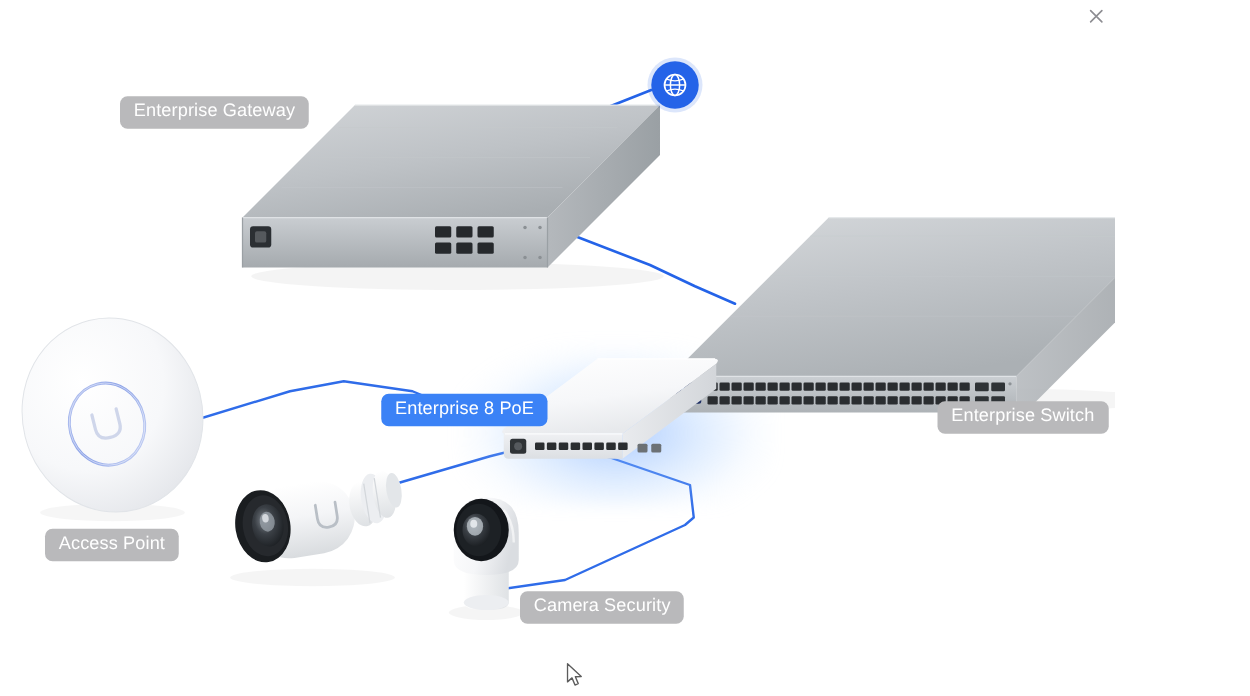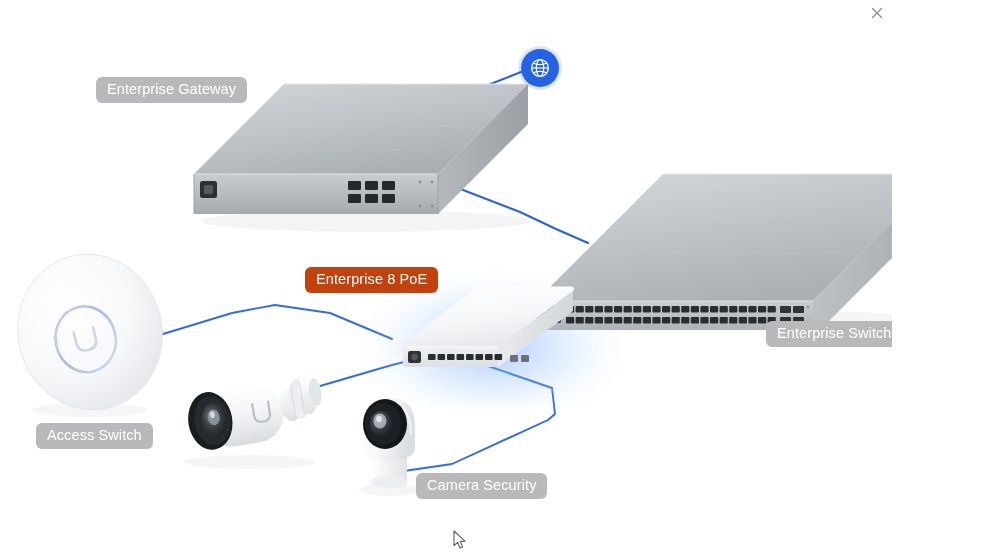--- a/index.html
+++ b/index.html
@@ -56,21 +56,21 @@
     font-size: 14.5px;
     line-height: 1;
     font-weight: 500;
     color: #ffffff;
     white-space: nowrap;
     letter-spacing: .1px;
     cursor: pointer;
     user-select: none;
   }
   .label.grey   { background: #b9b9bb; }
-  .label.accent { background: #c2410c; }
+  .label.accent { background: #3b82f6; margin-top: 48px; }
 
   
   #globe {
     position: absolute;
     z-index: 45;
     width: 38px;
     height: 38px;
     border-radius: 50%;
     background: #2463e8;
     box-shadow: 0 0 0 3px rgba(36,99,232,.16);
@@ -454,25 +454,25 @@
       <ellipse cx="44" cy="36" rx="11" ry="13" fill="url(#turLens)"></ellipse>
       <ellipse cx="43" cy="33" rx="6.5" ry="7.5" fill="#b9c0c7" opacity=".8"></ellipse>
       <ellipse cx="42" cy="31" rx="2.8" ry="3.2" fill="#e8ebee" opacity=".9"></ellipse>
 
       <path d="M 66 20 Q 74 30 74 46" fill="none" stroke="#ffffff" stroke-width="2" opacity=".6"></path>
     </svg>
   </div>
 
   <div class="label grey" style="left:96px; top:77px;">Enterprise Gateway</div>
 
-  <div class="label grey" style="left:766px; top:321px;">Enterprise Switch</div>
+  <div class="label grey" style="left:750px; top:321px;">Enterprise Switch</div>
 
   <div class="label accent" style="left:305px; top:267px;">Enterprise 8 PoE</div>
 
-  <div class="label grey" style="left:36px; top:423px;">Access Switch</div>
+  <div class="label grey" style="left:36px; top:423px;">Access Point</div>
 
   <div class="label grey" style="left:416px; top:473px;">Camera Security</div>
 
   <div id="cursor" style="left:453px; top:530px;">
     <svg width="14" height="20" viewBox="0 0 14 20">
       <path d="M1 1 L1 15.5 L4.6 12.3 L7 18 L9.6 16.9 L7.3 11.4 L12 11.2 Z" fill="#ffffff" stroke="#5c5c5c" stroke-width="1.1" stroke-linejoin="round"></path>
     </svg>
   </div>
 
 </div>

